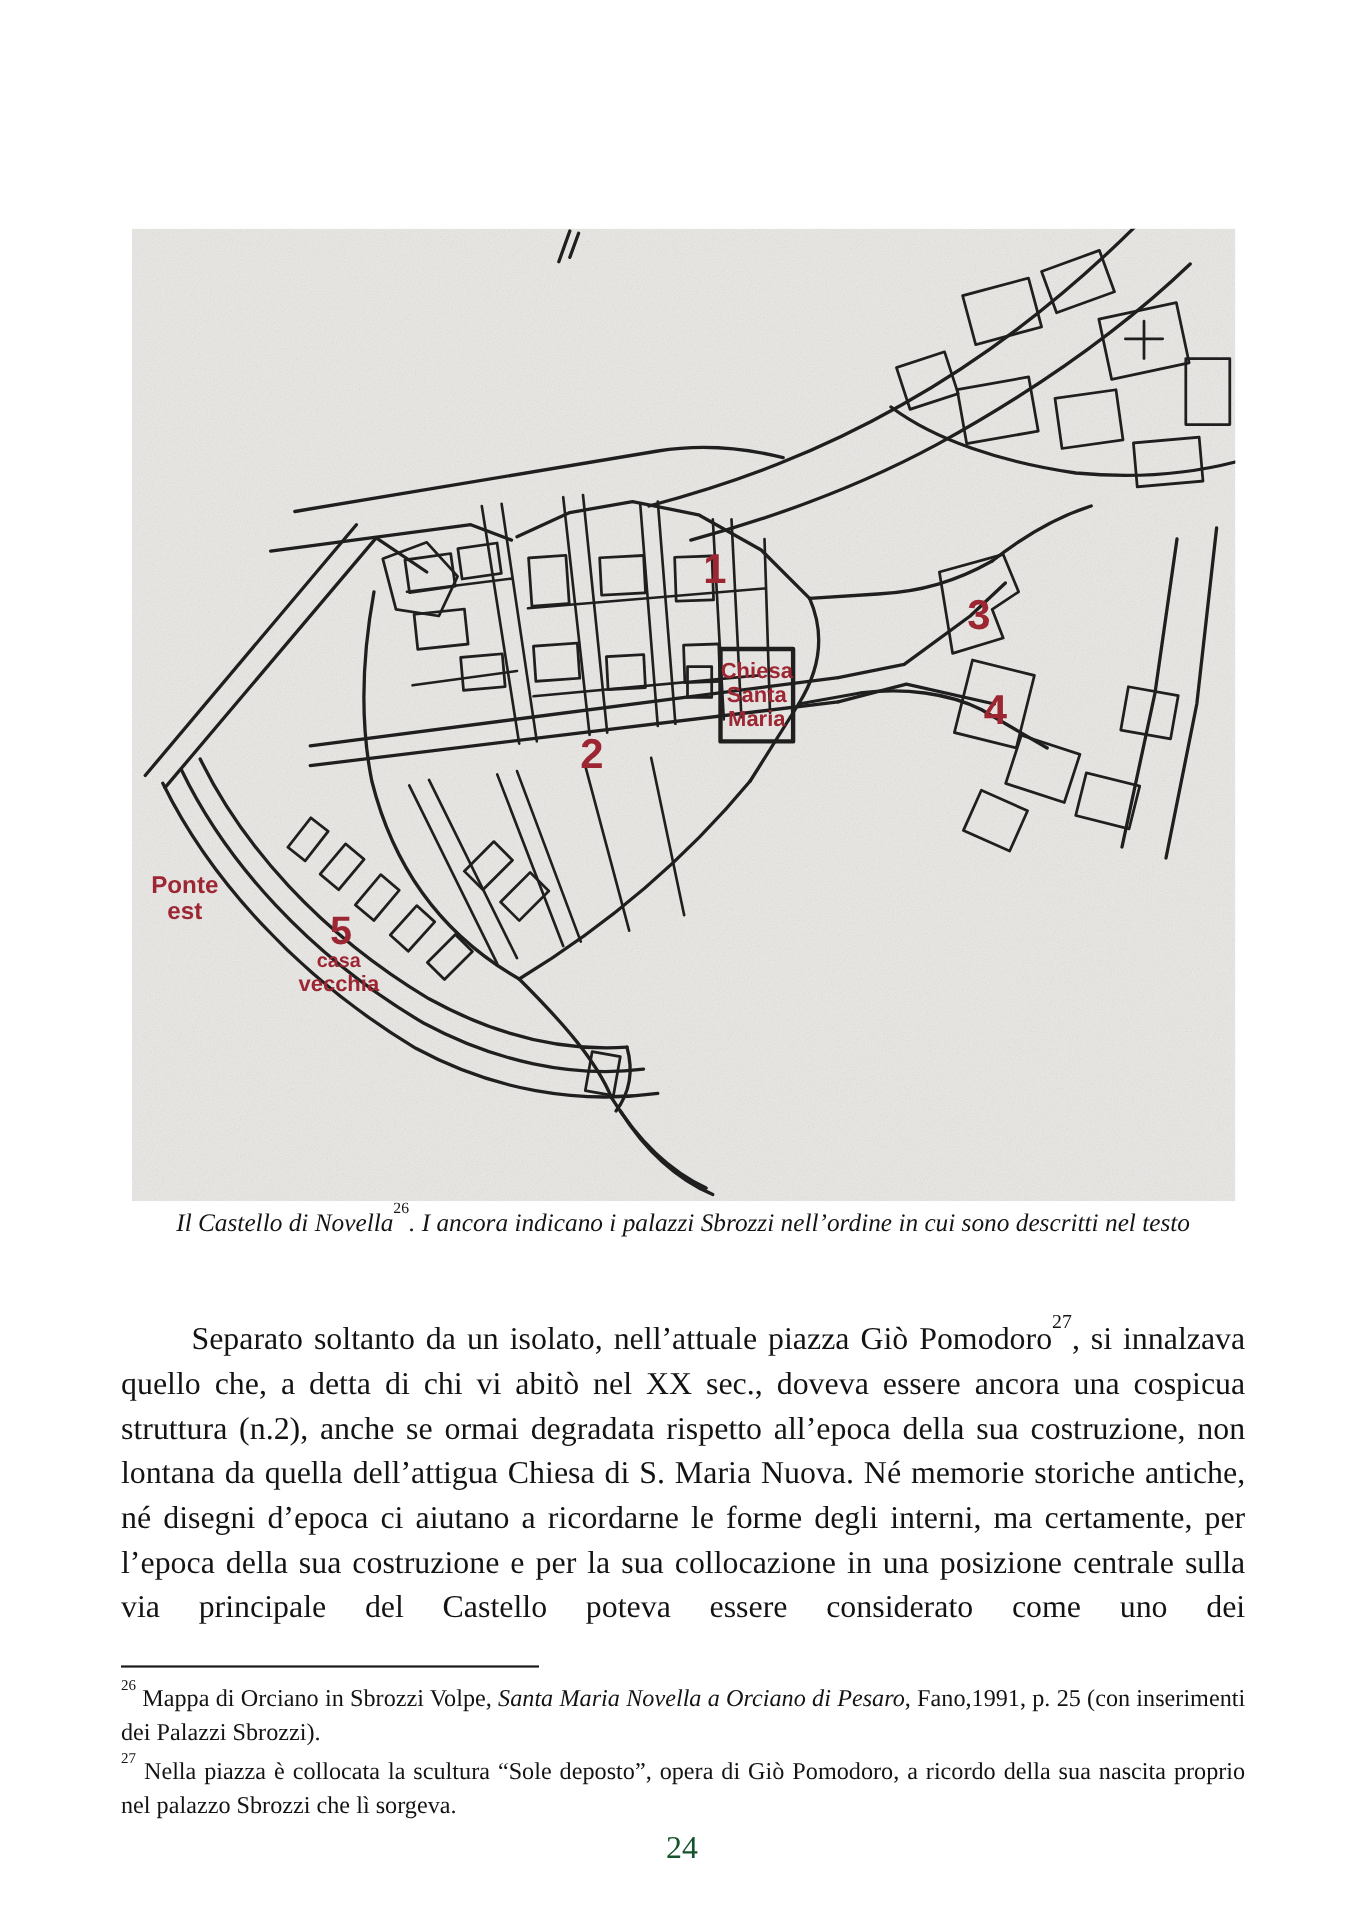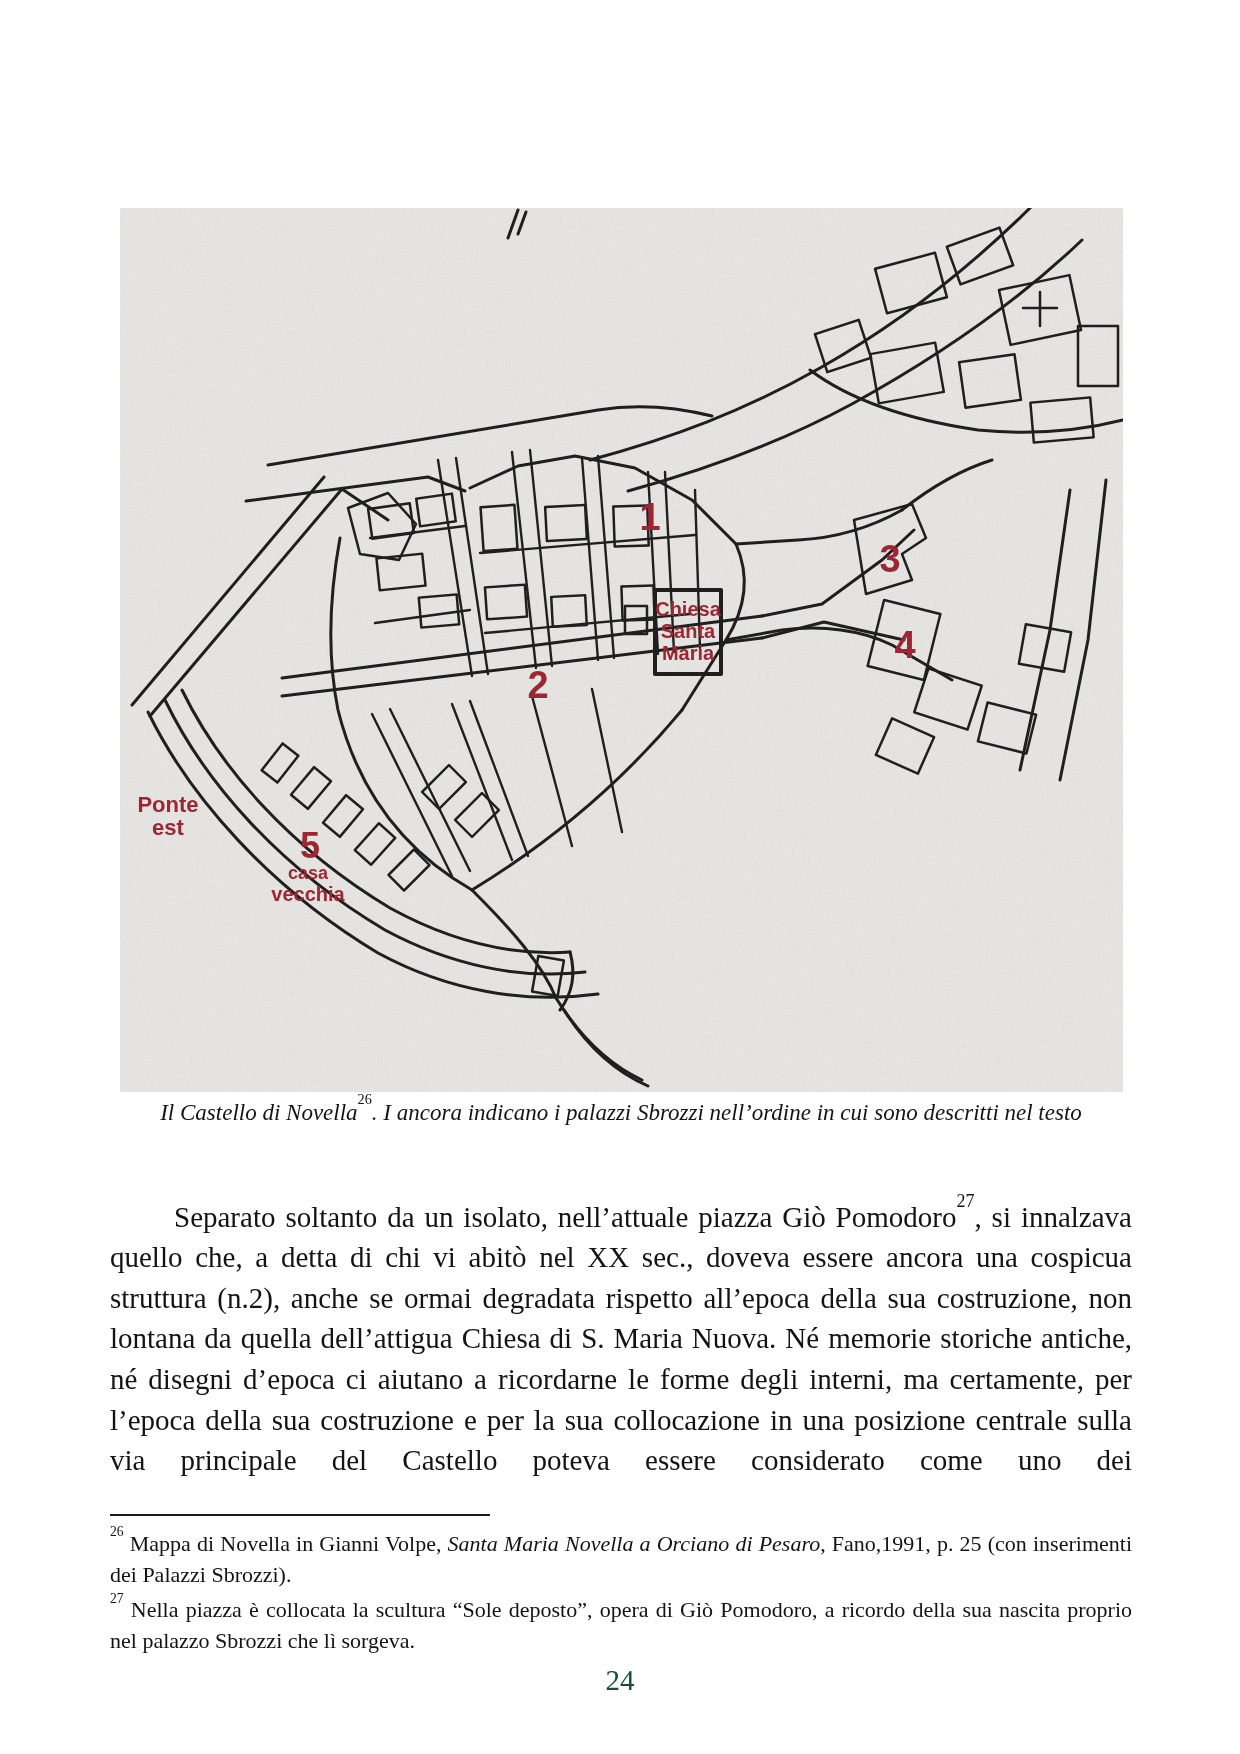--- a/index.html
+++ b/index.html
@@ -182,19 +182,19 @@
     <span>Il Castello di Novella</span><sup>26</sup><span>. I ancora indicano i palazzi Sbrozzi nell’ordine in cui sono descritti nel testo</span>
   </div>
 
   <div class="bodytext">
     <p><span>Separato soltanto da un isolato, nell’attuale piazza Giò Pomodoro</span><sup>27</sup><span>, si innalzava quello che, a detta di chi vi abitò nel XX sec., doveva essere ancora una cospicua struttura (n.2), anche se ormai degradata rispetto all’epoca della sua costruzione, non lontana da quella dell’attigua Chiesa di S. Maria Nuova. Né memorie storiche antiche, né disegni d’epoca ci aiutano a ricordarne le forme degli interni, ma certamente, per l’epoca della sua costruzione e per la sua collocazione in una posizione centrale sulla via principale del Castello poteva essere considerato come uno dei</span></p>
   </div>
 
   <div class="fn-rule"></div>
 
   <div class="footnotes">
-    <p><sup>26</sup><span> Mappa di Novella in Gianni Volpe, </span><i>Santa Maria Novella a Orciano di Pesaro</i><span>, Fano,1991, p. 25 (con inserimenti dei Palazzi Sbrozzi).</span></p>
+    <p><sup>26</sup><span> Mappa di Orciano in Sbrozzi Volpe, </span><i>Santa Maria Novella a Orciano di Pesaro</i><span>, Fano,1991, p. 25 (con inserimenti dei Palazzi Sbrozzi).</span></p>
     <p><sup>27</sup><span> Nella piazza è collocata la scultura “Sole deposto”, opera di Giò Pomodoro, a ricordo della sua nascita proprio nel palazzo Sbrozzi che lì sorgeva.</span></p>
   </div>
 
   <div class="page-number">24</div>
 
 </div>
 
 </body></html>

